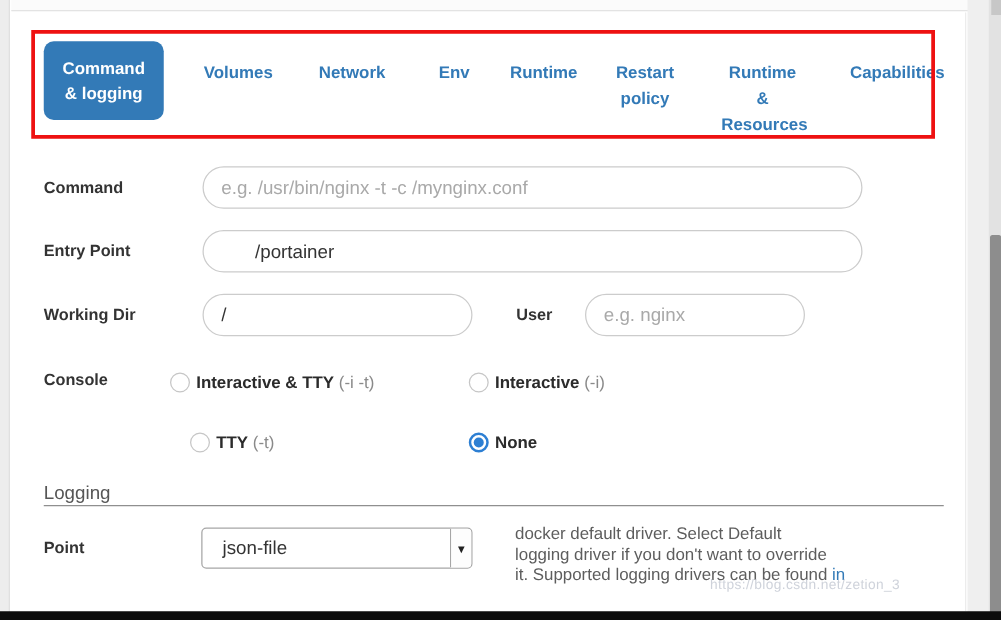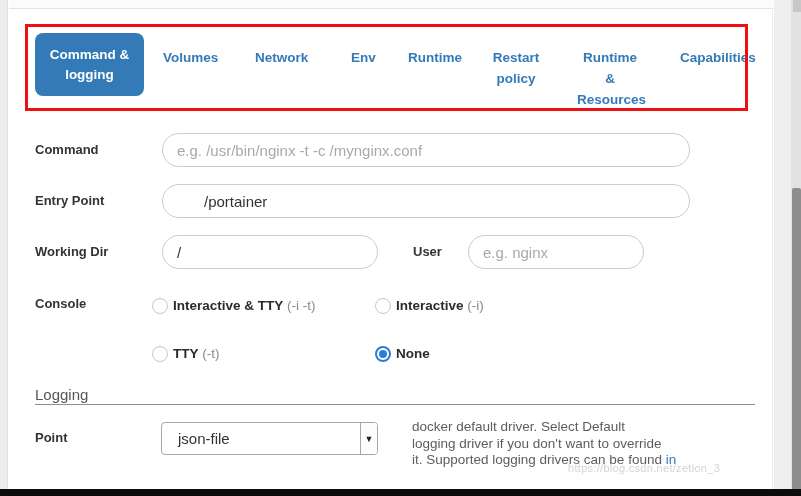--- a/index.html
+++ b/index.html
@@ -18,21 +18,21 @@
   .scroll-track{ position:absolute; left:791px; top:0; width:10px; height:496px; background:#e2e2e2; }
   .scroll-cap  { position:absolute; left:793px; top:0; width:8px; height:12px; background:#c7c7c7; }
   .scroll-thumb{ position:absolute; left:792px; top:188px; width:9px; height:308px; background:#8d8d8d; border-radius:2px; }
   .bottom-bar  { position:absolute; left:0; top:489px; width:801px; height:7px; background:#0c0c0c; }
 
   
   .annotation { position:absolute; left:25px; top:24px; width:723px; height:87px; border:3px solid #ee1111; z-index:5; pointer-events:none; }
 
   
   .tab-pill {
-    position:absolute; left:35px; top:33px; width:109px; height:63px;
+    position:absolute; left:35px; top:33px; width:96px; height:63px;
     background:#337ab7; border-radius:8px; color:#fff;
     display:flex; align-items:center; justify-content:center; text-align:center;
     font-size:13.5px; font-weight:600; line-height:20px; padding:0 14px; cursor:pointer;
   }
   .tab {
     position:absolute; top:47px; color:#337ab7; font-size:13.5px; font-weight:600;
     line-height:21px; text-align:center; cursor:pointer; white-space:normal;
   }
   .tab-volumes      { left:163px; }
   .tab-network      { left:255px; }
@@ -57,21 +57,21 @@
     font-family:"Liberation Sans", sans-serif; outline:none;
   }
   .tinput::placeholder { color:#a9a9a9; }
   .in-command { left:162px; top:133px; width:528px; }
   .in-entry   { left:162px; top:184px; width:528px;padding-left:41px; }
   .in-working { left:162px; top:235px; width:216px; }
   .in-user    { left:468px; top:235px; width:176px; }
 
   
   .opt { position:absolute; display:flex; gap:5px; align-items:flex-start; cursor:pointer; }
-  .opt-0 { left:152px; top:296px; width:170px; }
+  .opt-0 { left:136px; top:296px; width:170px; }
   .opt-1 { left:375px; top:296px; width:230px; }
   .opt-2 { left:152px; top:344px; width:200px; }
   .opt-3 { left:375px; top:344px; width:200px; }
   .radio {
     width:16px; height:16px; border-radius:50%; border:1px solid #c6c6c6;
     background:#fff; flex:none; margin-top:2px; position:relative;
   }
   .radio.checked { border:2px solid #2d7fd3; }
   .radio.checked::after {
     content:""; position:absolute; left:50%; top:50%; width:8px; height:8px;

